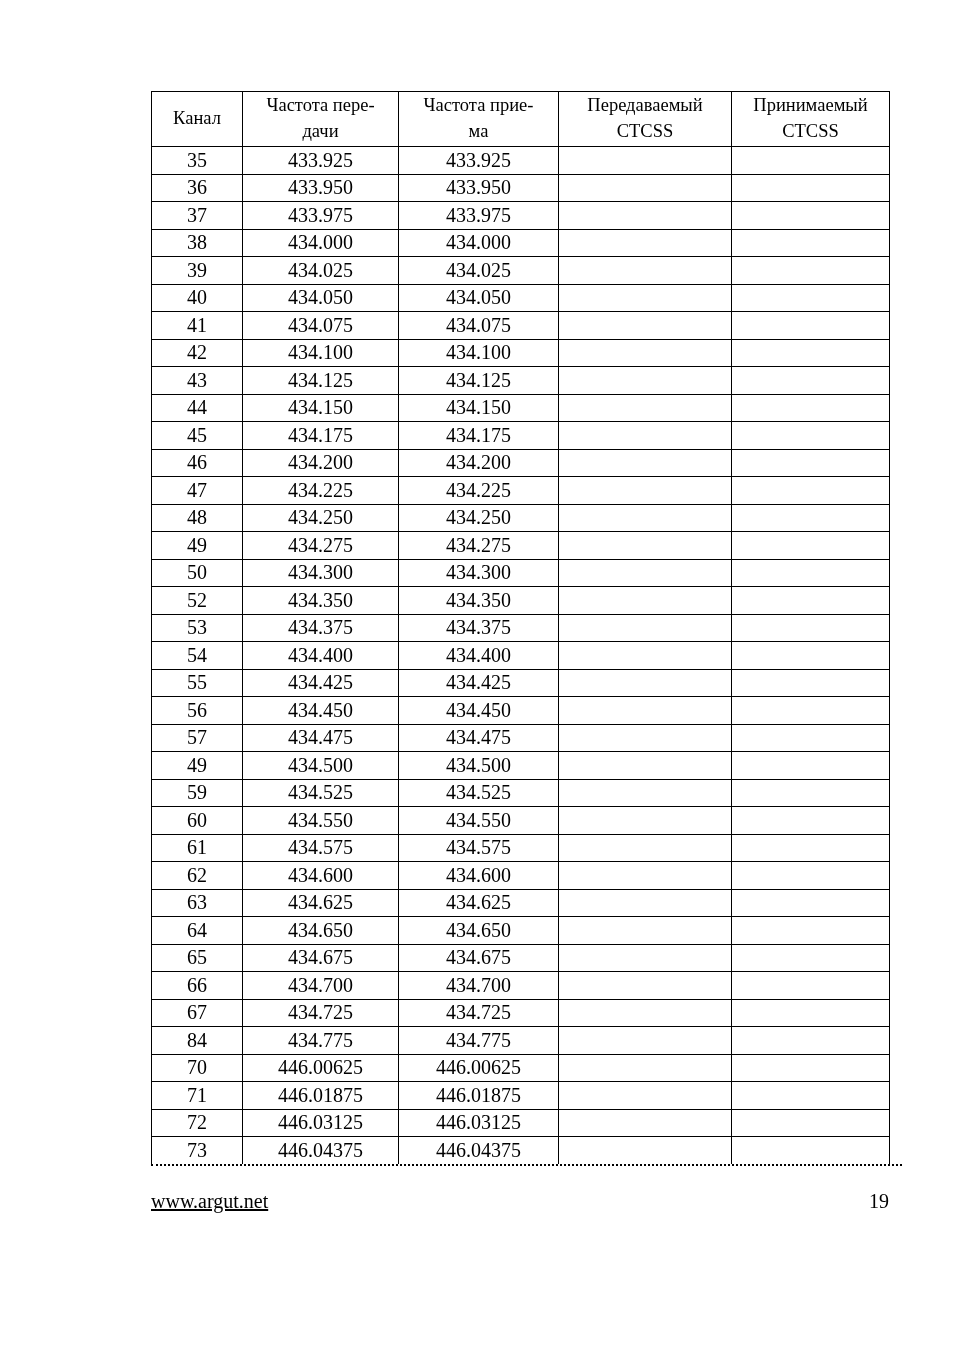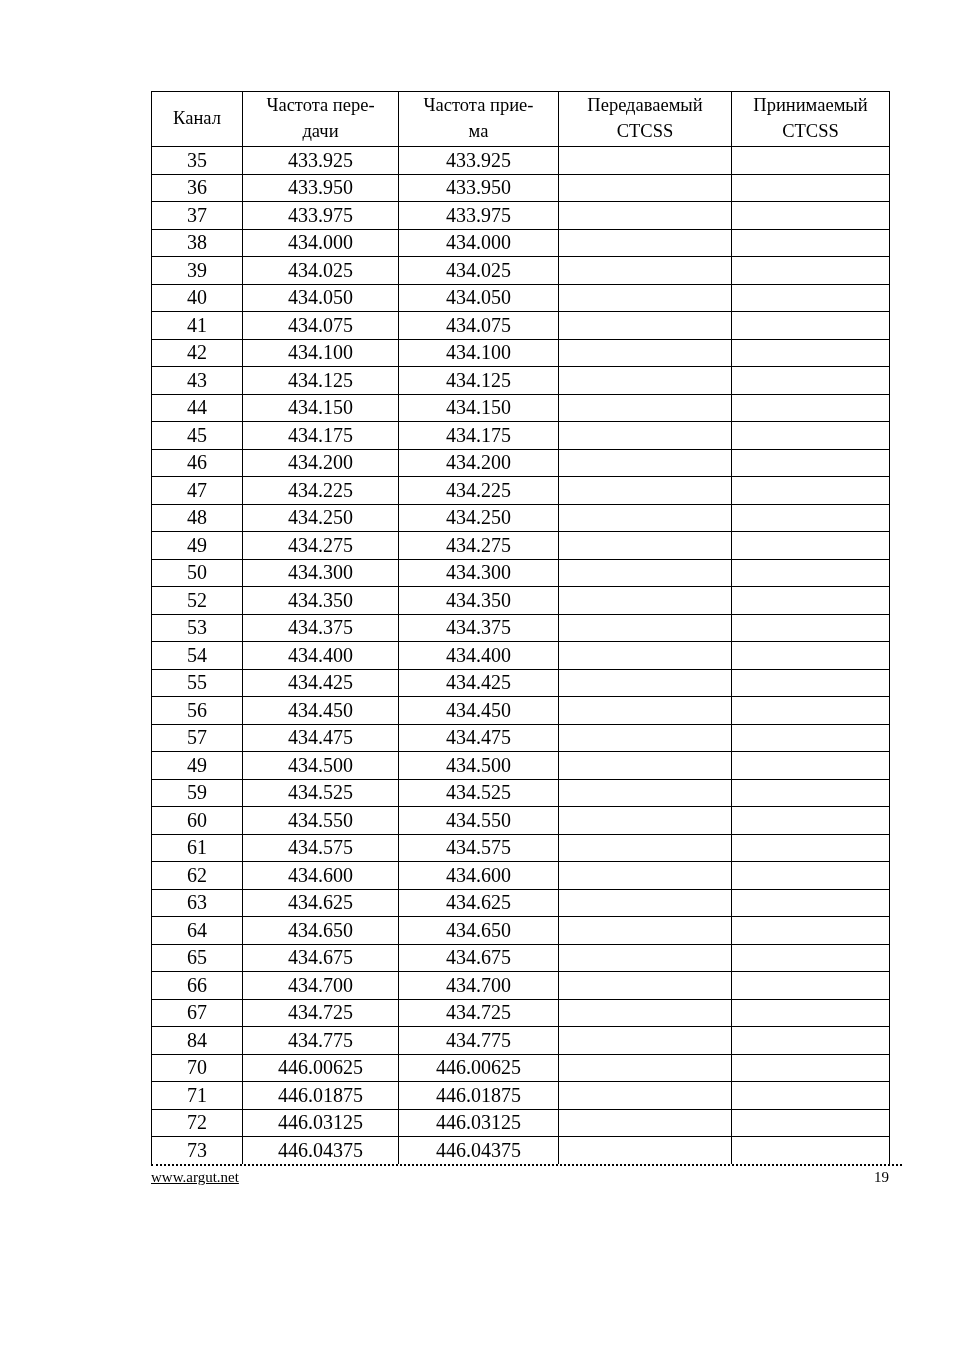--- a/index.html
+++ b/index.html
@@ -53,24 +53,24 @@
   tbody tr:last-child td {
     border-bottom: none;
   }
   .pagebreak-line {
     width: 751px;
     height: 0;
     border-top: 2.5px dotted #000000;
   }
   .footer {
     position: relative;
-    margin-top: 0;
+    margin-top: 24px;
     width: 738px;
     height: 22px;
-    font-size: 15px;
+    font-size: 20px;
     line-height: 22px;
   }
   .site-link {
     position: absolute;
     left: 0;
     top: 0;
     color: #000000;
     text-decoration: underline;
     cursor: pointer;
   }

